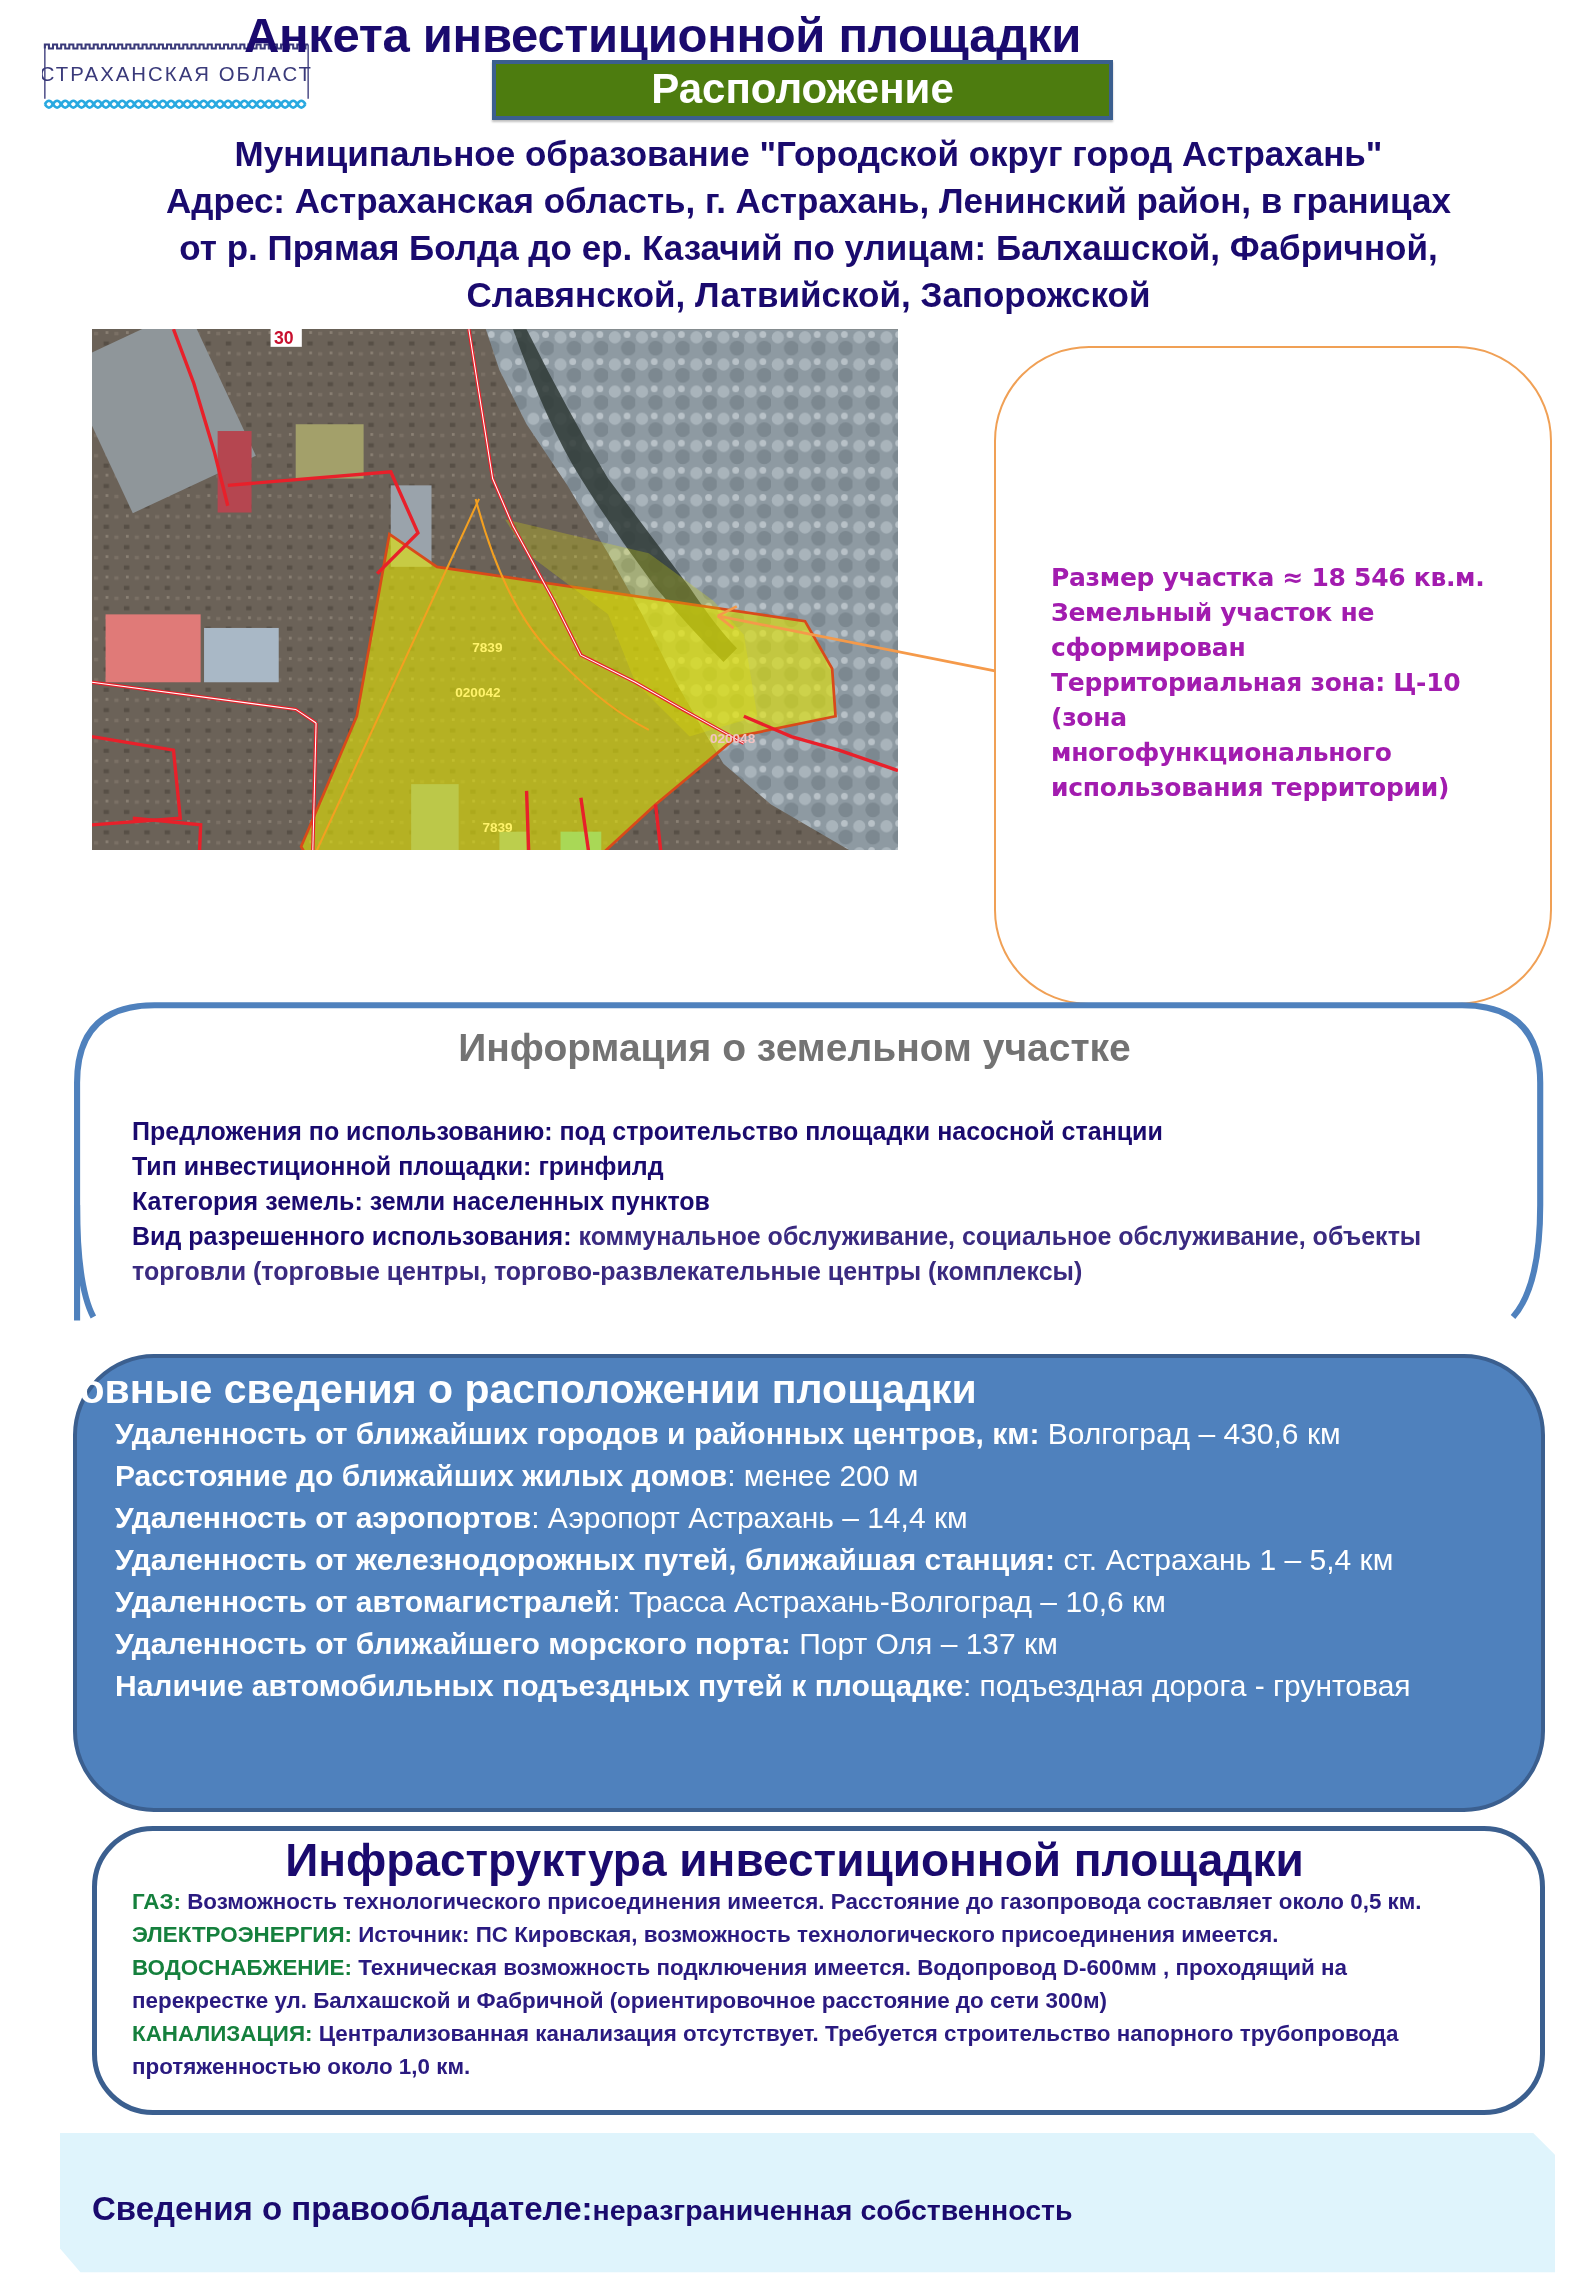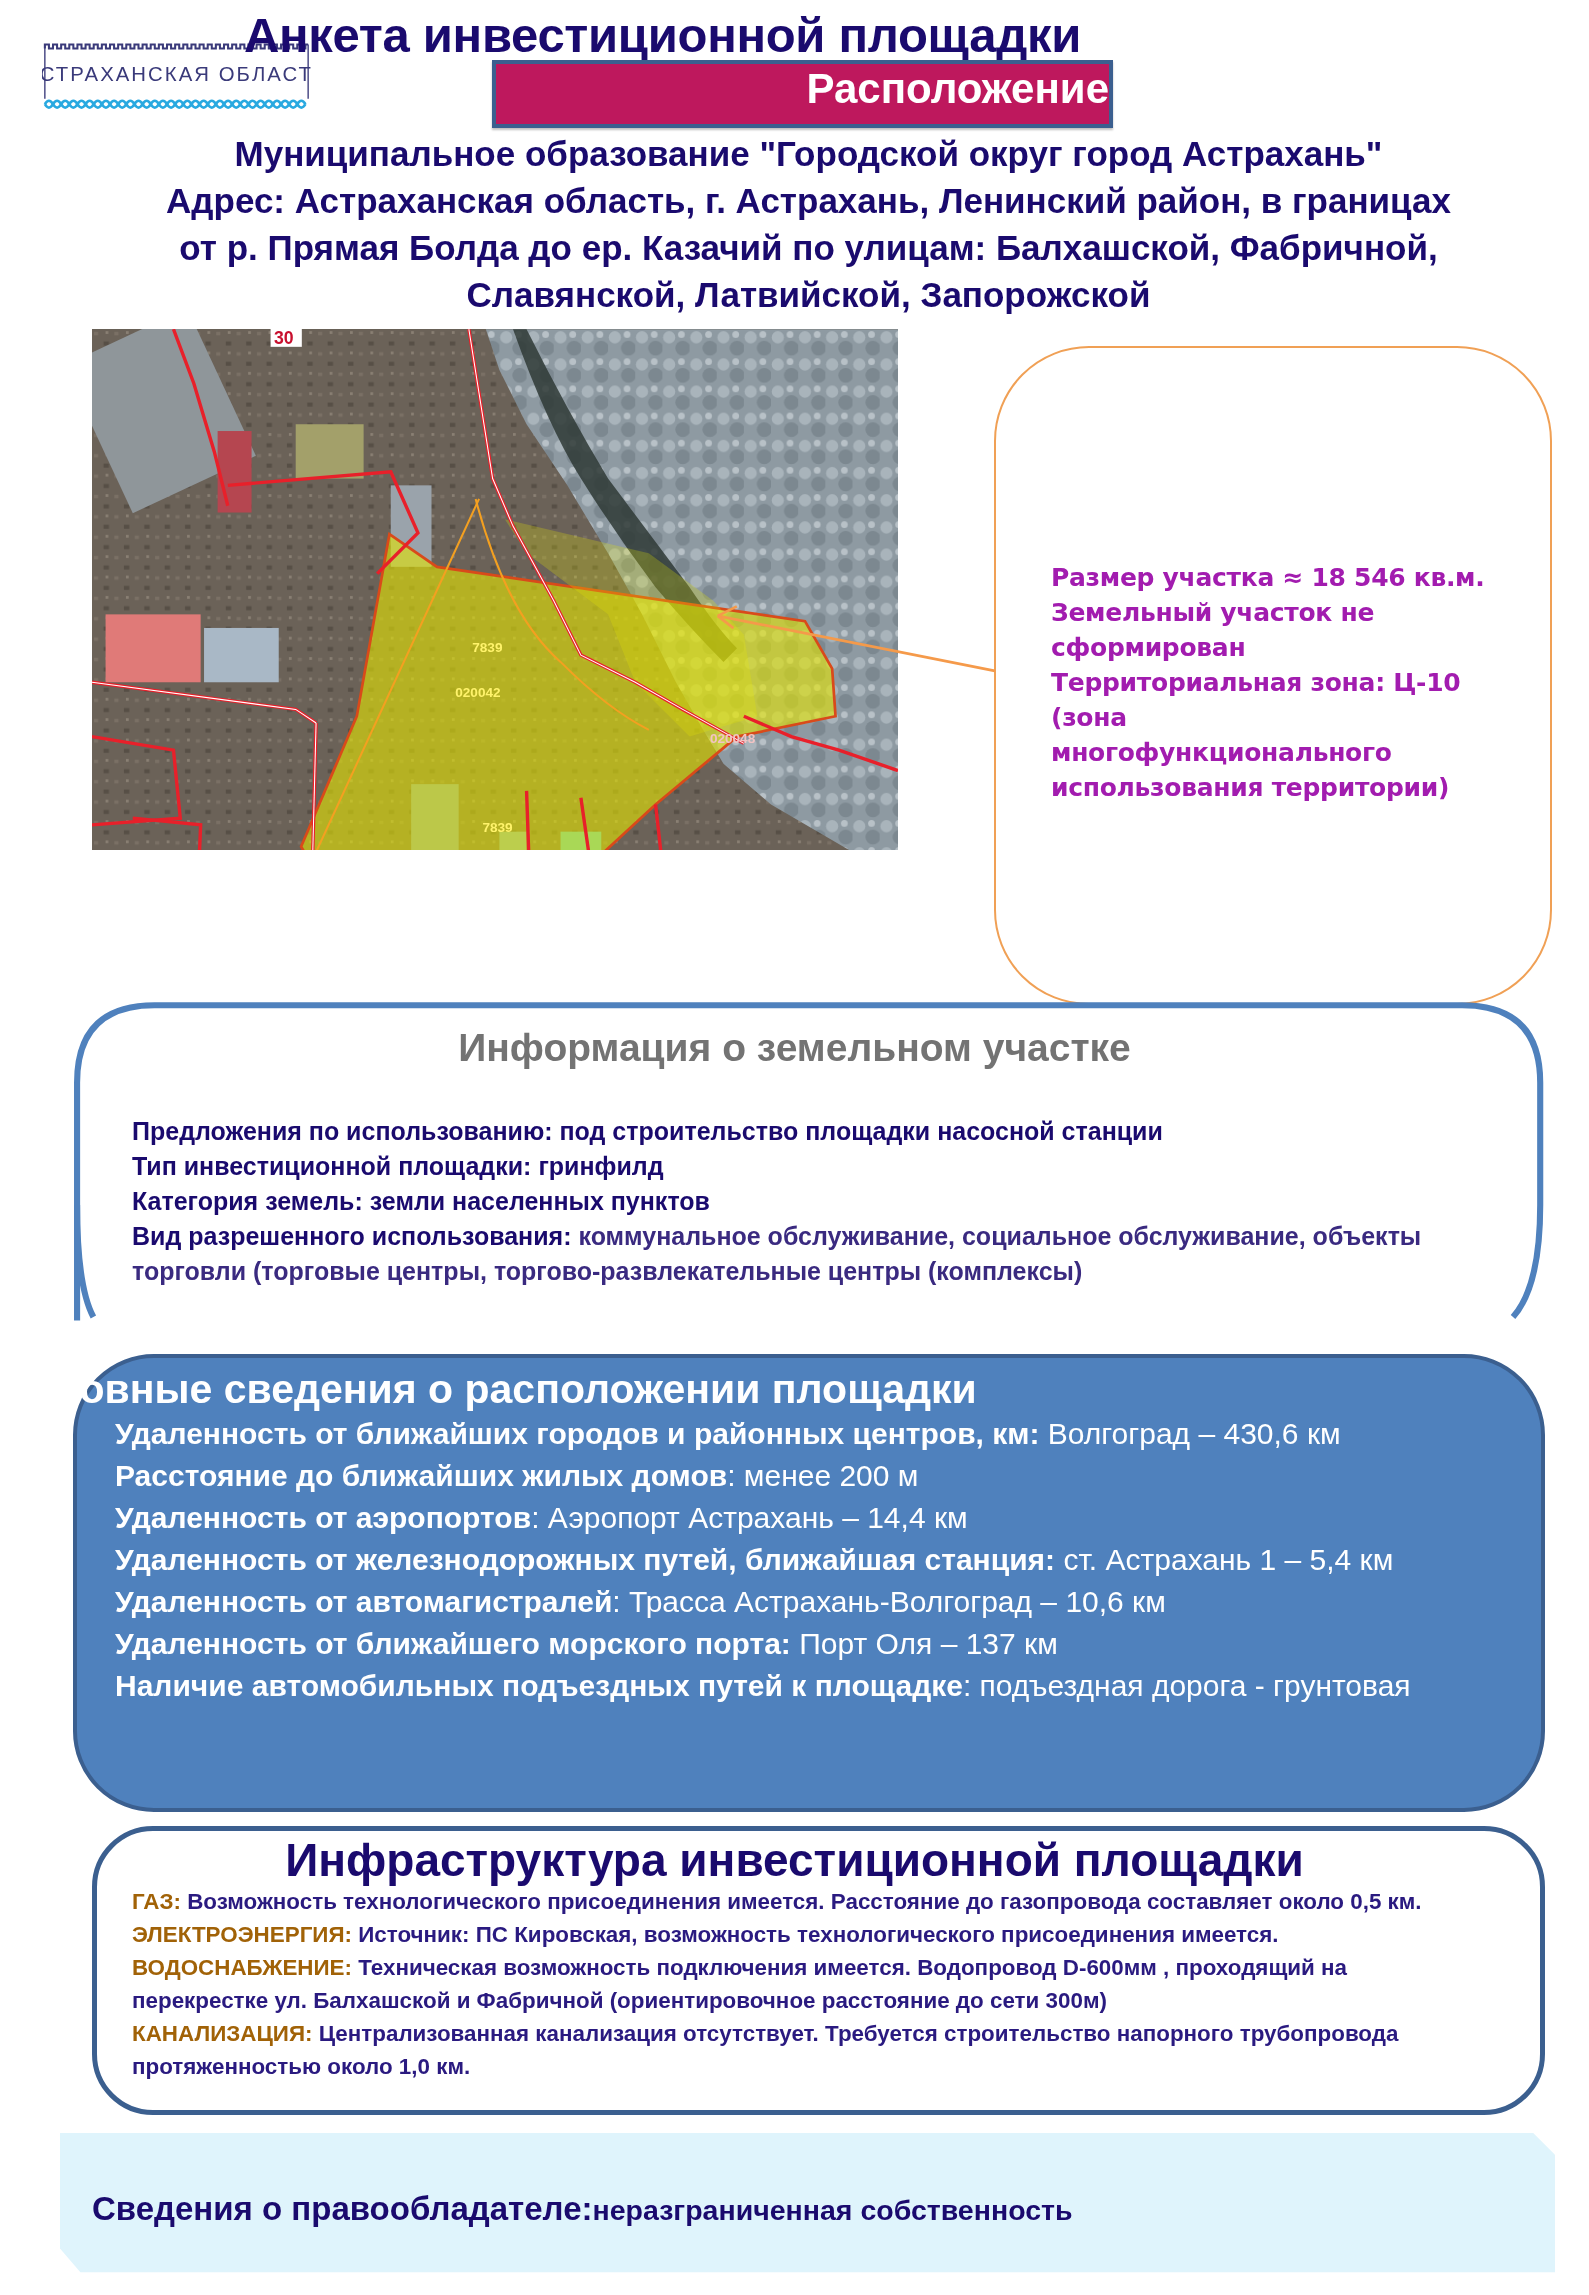--- a/index.html
+++ b/index.html
@@ -6,24 +6,24 @@
   body { width:1589px; height:2295px; position:relative; overflow:hidden;
          font-family:"Liberation Sans", "DejaVu Sans", sans-serif; color:#1a0a6e; }
   .abs { position:absolute; }
 
   
   #logo { left:42px; top:39px; width:269px; height:76px; }
 
   
   #title { left:0; width:1325px; top:6.8px; text-align:center; font-weight:bold;
            font-size:49px; line-height:57px; color:#1a0a6e; letter-spacing:-0.3px; }
-  #section-header { left:492px; top:60px; width:621px; height:68px;
-                    background:#be185d; border:4.1px solid #3b5f8f; box-sizing:border-box;
+  #section-header { left:492px; top:60px; width:621px; height:60px;
+                    background:#4d7c0f; border:4.1px solid #3b5f8f; box-sizing:border-box;
                     color:#ffffff; font-weight:bold; font-size:42px; line-height:50px;
-                    text-align:right; box-shadow:0 2px 2px rgba(0,0,0,0.25); }
+                    text-align:center; box-shadow:0 2px 2px rgba(0,0,0,0.25); }
 
   
   #address { left:109px; width:1399px; top:130px; text-align:center; font-weight:bold;
              font-size:35px; line-height:47px; color:#1a0a6e; }
   #address div { white-space:nowrap; }
 
   
   #map { left:92px; top:329px; width:806px; height:521px; overflow:hidden; background:#5b5a55; }
 
   
@@ -53,21 +53,21 @@
   #loc-lines div { white-space:nowrap; }
 
   
   #infra-box { left:92px; top:1826px; width:1453px; height:289px; border:5.4px solid #3b5f8f;
                border-radius:61px; box-sizing:border-box; background:#ffffff; }
   #infra-title { left:0; width:1589px; top:1836px; text-align:center; font-weight:bold;
                  font-size:46px; line-height:48px; color:#1a0a6e; }
   #infra-lines { left:132px; top:1885px; width:1399px; font-weight:bold; font-size:22.4px;
                  line-height:33px; color:#2a1a80; }
   #infra-lines div { white-space:nowrap; }
-  #infra-lines .k { color:#a16207; }
+  #infra-lines .k { color:#15803d; }
   #owner-text { left:92px; top:2188px; font-size:33px; line-height:41px; font-weight:bold; color:#1a0a6e; white-space:nowrap; }
   #owner-text .v { font-size:28.5px; }
 </style>
 </head>
 <body>
 
 <div id="logo" class="abs">
   <svg width="269" height="76" viewBox="0 0 396 112">
 
     <path d="M4 14 L4 8 L10 8 L10 14 L16 14 L16 8 L22 8 L22 14 L28 14 L28 8 L34 8 L34 14 L40 14 L40 8 L46 8 L46 14 L52 14 L52 8 L58 8 L58 14 L64 14 L64 8 L70 8 L70 14 L76 14 L76 8 L82 8 L82 14 L88 14 L88 8 L94 8 L94 14 L100 14 L100 8 L106 8 L106 14 L112 14 L112 8 L118 8 L118 14 L124 14 L124 8 L130 8 L130 14 L136 14 L136 8 L142 8 L142 14 L148 14 L148 8 L154 8 L154 14 L160 14 L160 8 L166 8 L166 14 L172 14 L172 8 L178 8 L178 14 L184 14 L184 8 L190 8 L190 14 L196 14 L196 8 L202 8 L202 14 L208 14 L208 8 L214 8 L214 14 L220 14 L220 8 L226 8 L226 14 L232 14 L232 8 L238 8 L238 14 L244 14 L244 8 L250 8 L250 14 L256 14 L256 8 L262 8 L262 14 L268 14 L268 8 L274 8 L274 14 L280 14 L280 8 L286 8 L286 14 L292 14 L292 8 L298 8 L298 14 L304 14 L304 8 L310 8 L310 14 L316 14 L316 8 L322 8 L322 14 L328 14 L328 8 L334 8 L334 14 L340 14 L340 8 L346 8 L346 14 L352 14 L352 8 L358 8 L358 14 L364 14 L364 8 L370 8 L370 14 L376 14 L376 8 L382 8 L382 14 L388 14 L388 8 L392 8" fill="none" stroke="#3a3a7a" stroke-width="3"></path>

